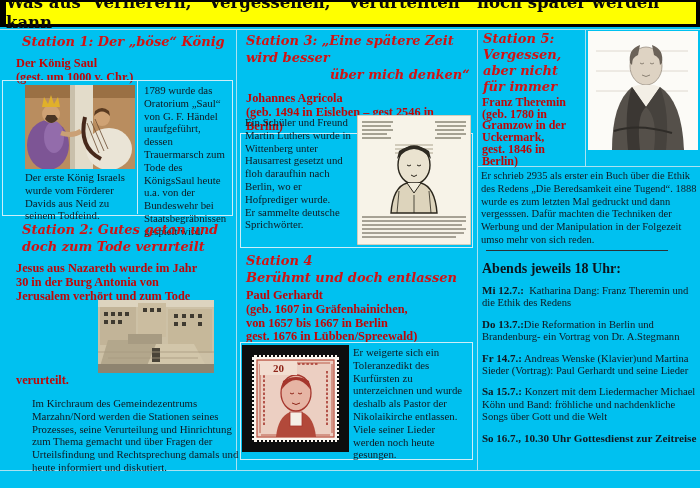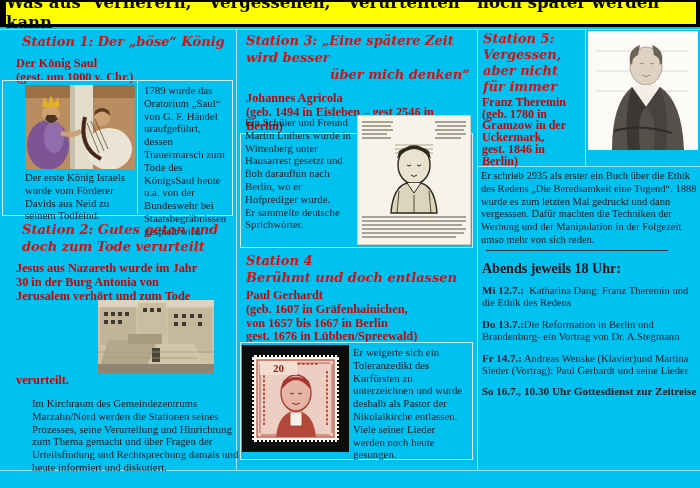--- a/index.html
+++ b/index.html
@@ -221,16 +221,17 @@
   <div class="abs black-body" style="left:481px;top:170px;width:218px;font-size:10.5px;">Er schrieb 2935 als erster ein Buch über die Ethik des Redens „Die Beredsamkeit eine Tugend“. 1888 wurde es zum letzten Mal gedruckt und dann vergesssen. Dafür machten die Techniken der Werbung und der Manipulation in der Folgezeit umso mehr von sich reden.</div>
 
   <div class="hr-dark" style="left:486px;top:250px;width:182px;"></div>
 
   <div class="abs sched-title" style="left:482px;top:261px;">Abends jeweils 18 Uhr:</div>
 
   <div class="abs" style="left:482px;top:284px;width:216px;">
     <div class="sched-entry"><span class="sched-day">Mi 12.7.:</span><span class="pre-wrap">  Katharina Dang: Franz Theremin und die Ethik des Redens</span></div>
     <div class="sched-entry"><span class="sched-day">Do 13.7.:</span><span class="pre-wrap">Die Reformation in Berlin und Brandenburg- ein Vortrag von Dr. A.Stegmann</span></div>
     <div class="sched-entry"><span class="sched-day">Fr 14.7.:</span><span class="pre-wrap"> Andreas Wenske (Klavier)und Martina Sieder (Vortrag): Paul Gerhardt und seine Lieder</span></div>
+    <div class="sched-entry"><span class="sched-day">Sa 15.7.:</span><span class="pre-wrap"> Konzert mit dem Liedermacher Michael Köhn und Band: fröhliche und nachdenkliche Songs über Gott und die Welt</span></div>
     <div class="sched-entry sched-bold"><span class="sched-day">So 16.7.,</span><span class="pre-wrap"> 10.30 Uhr Gottesdienst zur Zeitreise</span></div>
   </div>
 
 </div>
 
 </body></html>

